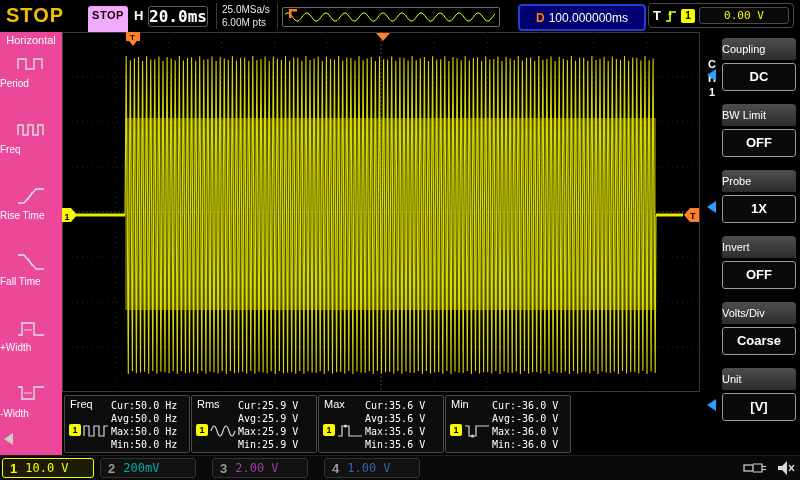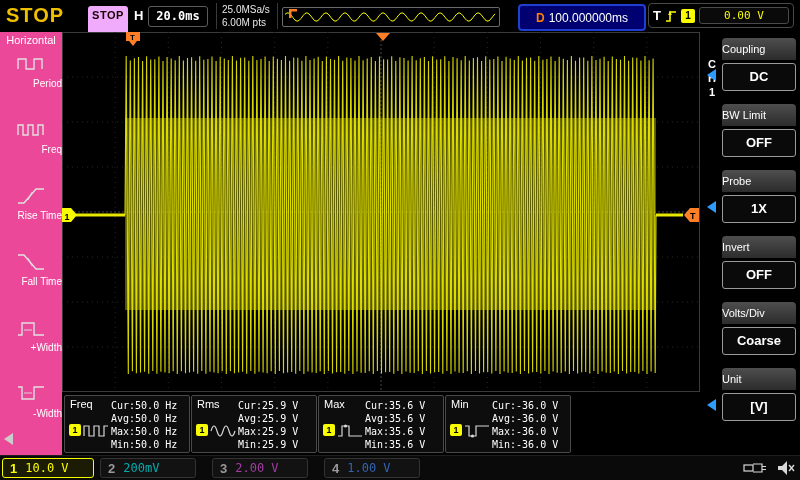--- a/index.html
+++ b/index.html
@@ -6,39 +6,39 @@
   .scope{position:relative;width:800px;height:480px;background:#000;overflow:hidden;
          font-family:"Liberation Sans",sans-serif;color:#fff;}
   svg{display:block;}
   
   .topbar{position:absolute;left:0;top:0;width:800px;height:32px;background:#000;}
   .logo{position:absolute;left:6px;top:4px;font-size:20px;font-weight:bold;letter-spacing:1px;color:#f0c000;}
   .stop{position:absolute;left:88px;top:6px;width:40px;height:32px;background:#f0abfc;color:#1a0000;
         font-size:11px;font-weight:bold;text-align:center;line-height:19px;border-radius:3px;letter-spacing:.5px;}
   .hletter{position:absolute;left:134px;top:8px;font-size:13px;font-weight:bold;}
   .hval{position:absolute;left:148px;top:6px;width:58px;height:19px;border:1px solid #5a5a5a;border-radius:3px;
-        font-family:"DejaVu Sans Mono",monospace;font-size:12px;font-weight:bold;text-align:center;line-height:19px;}
+        font-family:"DejaVu Sans Mono",monospace;font-size:16px;font-weight:bold;text-align:center;line-height:19px;}
   .tdiv{position:absolute;top:3px;width:1px;height:26px;background:#3a3a3a;}
   .srate{position:absolute;left:222px;top:3px;font-size:10px;line-height:13px;color:#e8e8e8;}
   .membar{position:absolute;left:282px;top:7px;width:216px;height:18px;border:1px solid #6a6a6a;border-radius:2px;background:#000;}
   .dbox{position:absolute;left:518px;top:4px;width:124px;height:23px;border:2px solid #1e3fd0;border-radius:4px;
         background:#000070;display:flex;align-items:center;justify-content:center;gap:4px;}
   .dletter{color:#ff8000;font-weight:bold;font-size:12px;}
   .dval{font-family:Liberation Sans, sans-serif;font-size:12px;color:#fff;}
   .tbox{position:absolute;left:648px;top:3px;width:146px;height:25px;border:1px solid #4a4a4a;border-radius:4px;
         display:flex;align-items:center;gap:4px;padding:0 4px;box-sizing:border-box;}
   .tletter{font-size:13px;font-weight:bold;}
   .tbadge{width:14px;height:14px;background:#f8fc00;color:#000;font-size:10px;font-weight:bold;
           text-align:center;line-height:14px;border-radius:2px;}
   .tlevel{flex:1;border:1px solid #4a4a4a;border-radius:3px;background:#0a0a0a;color:#f8fc00;
           font-family:"DejaVu Sans Mono",monospace;font-size:11px;text-align:center;padding:1px 2px;}
   
   .leftbar{position:absolute;left:0;top:32px;width:62px;height:423px;background:#ec4899;}
   .lb-title{position:absolute;left:0;top:2px;width:62px;text-align:center;font-size:11px;color:#fff;}
-  .lb-item{position:absolute;left:0;width:62px;text-align:right;cursor:pointer;}
+  .lb-item{position:absolute;left:0;width:62px;text-align:left;cursor:pointer;}
   .lb-item svg{margin:0 auto;}
   .lb-label{font-size:10px;color:#fff;margin-top:2px;}
   .lb-arrow{position:absolute;left:4px;top:401px;width:0;height:0;
             border-top:6px solid transparent;border-bottom:6px solid transparent;border-right:9px solid #ccc;}
   
   .display{position:absolute;left:62px;top:32px;width:638px;height:360px;background:#000;}
   #gridsvg text{font-family:"Liberation Sans",sans-serif;}
   
   .measbar{position:absolute;left:62px;top:392px;width:638px;height:63px;background:#000;}
   .meas{position:absolute;top:3px;width:124px;height:56px;background:#0d0d0d;border:1px solid #4a4a4a;border-radius:2px;}

